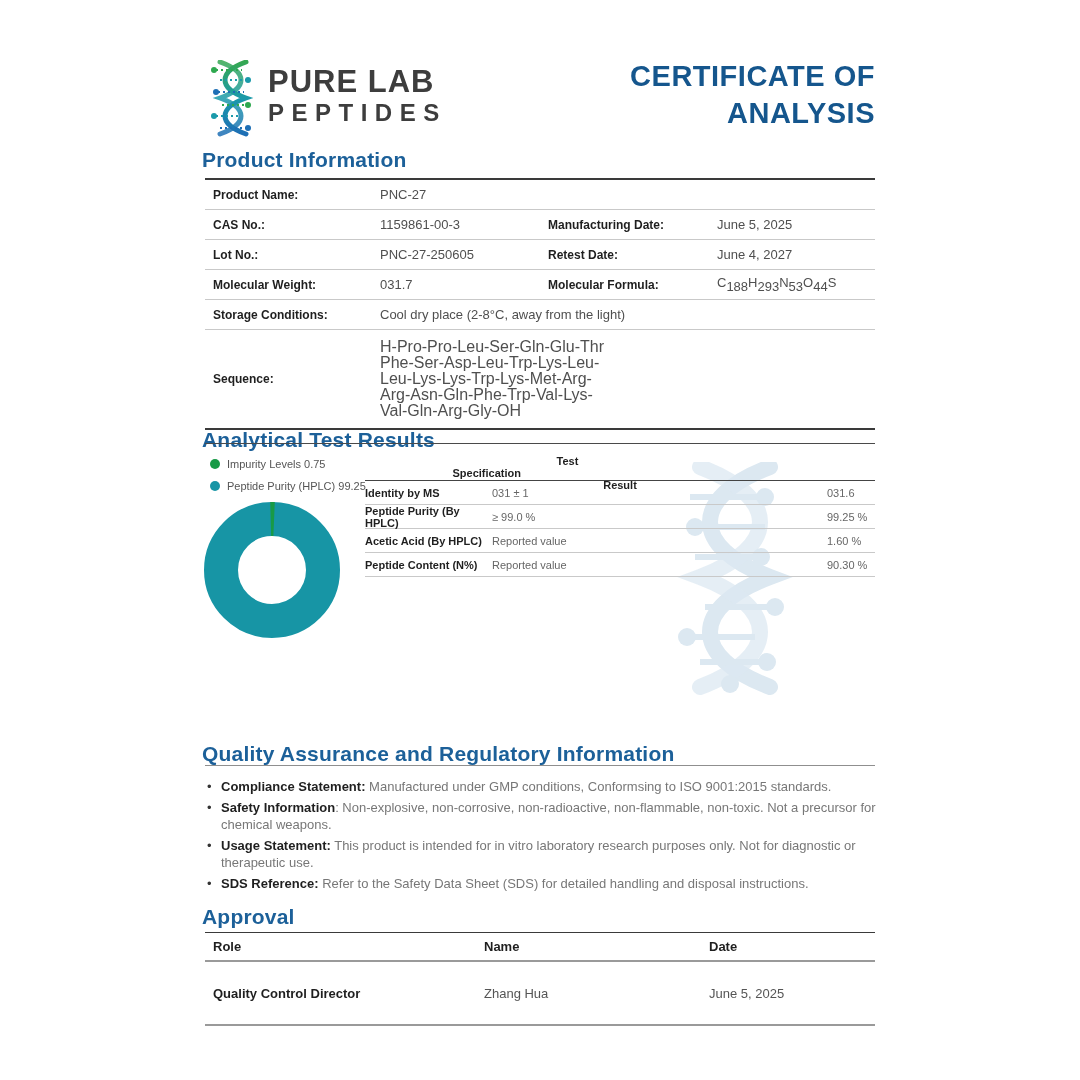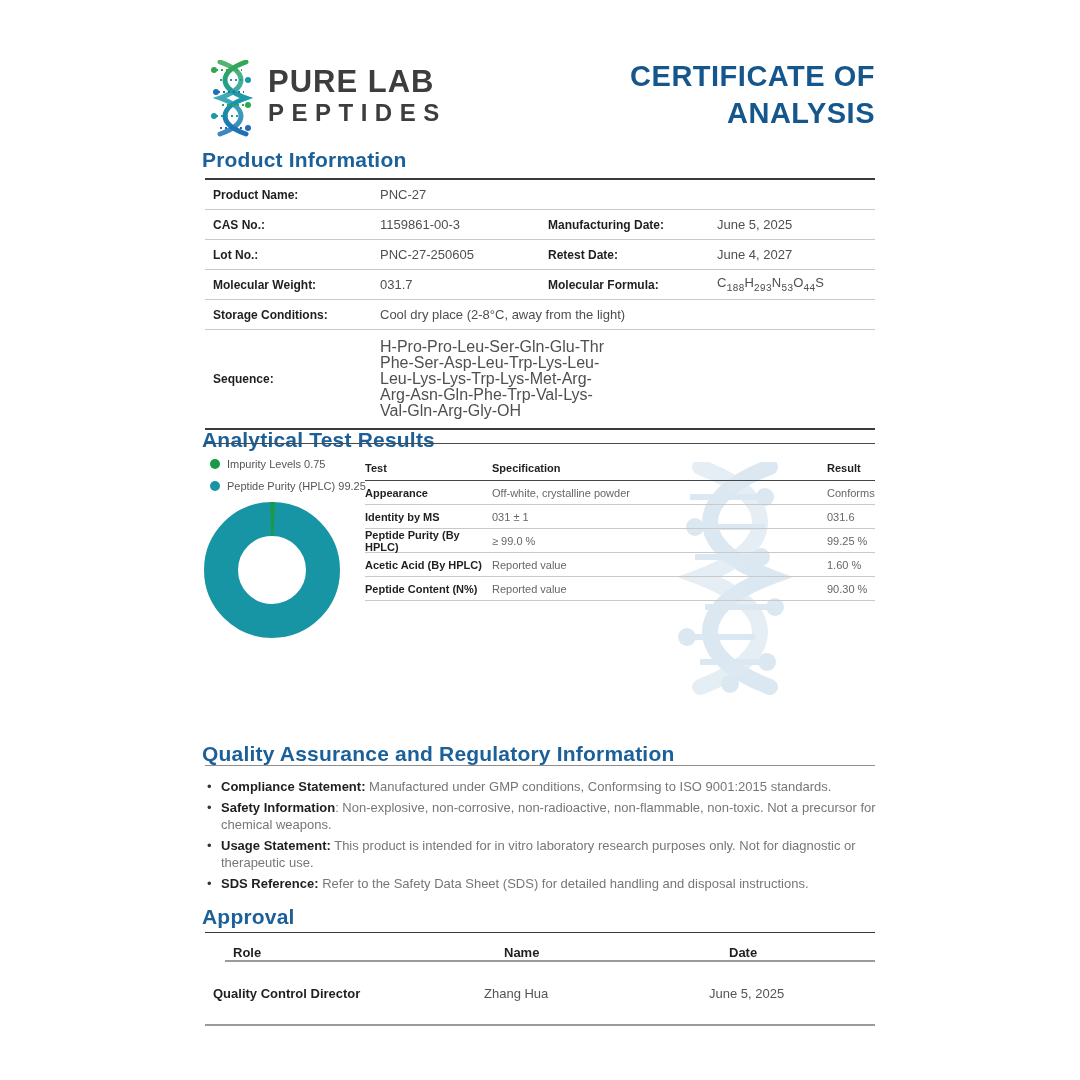--- a/index.html
+++ b/index.html
@@ -23,50 +23,50 @@
           border-top:2px solid #3a3a3a;border-bottom:2px solid #3a3a3a;}
   .prow{display:flex;align-items:center;height:29px;border-bottom:1px solid #c9c9c9;}
   .prow.seq{height:auto;min-height:86px;border-bottom:none;padding:6px 0;}
   .c-l1{width:175px;padding-left:8px;box-sizing:border-box;}
   .c-v1{width:168px;}
   .c-l2{width:169px;}
   .c-v2{flex:1;}
   .c-span{flex:1;}
   .lbl{font-weight:bold;font-size:12px;color:#1f1f1f;}
   .val{font-size:13px;color:#4f4f4f;}
-  .val sub{font-size:10px;font-family:Liberation Mono, monospace;}
+  .val sub{font-size:13px;}
   .seq-lines div{font-size:16px;color:#4f4f4f;line-height:16px;}
 
   
   .legend{position:absolute;left:210px;top:458px;}
   .legend-item{display:flex;align-items:center;margin-bottom:10px;}
   .legend-dot{width:10px;height:10px;border-radius:50%;margin-right:7px;flex:0 0 auto;}
   .legend-label{font-size:11px;color:#555;}
   .donut-wrap{position:absolute;left:202px;top:500px;width:140px;height:140px;}
   .watermark{position:absolute;left:645px;top:462px;z-index:0;}
   .ttable{position:absolute;left:365px;top:455px;width:510px;z-index:1;}
-  .thead{display:flex;align-items:center;height:25px;border-bottom:1.5px solid #444;}
+  .thead{display:flex;align-items:center;height:25px;border-bottom:1.5px solid #444;flex-direction:column;}
   .trow{display:flex;align-items:center;height:23px;border-bottom:1px solid #c9c9c9;}
   .t-test{width:127px;}
   .t-spec{width:335px;}
   .t-res{flex:1;}
   .th{font-size:11px;font-weight:bold;color:#1f1f1f;}
   .td-b{font-size:11px;font-weight:bold;color:#1f1f1f;}
   .td{font-size:11px;color:#666;}
 
   
   .qa-list{position:absolute;left:207px;top:778px;width:672px;}
   .qa-item{display:flex;margin-bottom:4px;}
   .qa-bullet{width:14px;flex:0 0 auto;color:#333;font-size:13px;line-height:17px;}
   .qa-text{font-size:13px;color:#777;line-height:17px;}
   .qa-text b{color:#1f1f1f;}
 
   
   .atable{position:absolute;left:205px;top:932px;width:670px;border-top:1.5px solid #3a3a3a;}
-  .ahead{display:flex;align-items:flex-end;height:27px;border-bottom:2px solid #9a9a9a;margin-left:20px;}
+  .ahead{display:flex;align-items:center;height:27px;border-bottom:2px solid #9a9a9a;}
   .arow{display:flex;align-items:center;height:62px;border-bottom:2px solid #9a9a9a;}
   .a-role{width:232px;padding-left:8px;box-sizing:border-box;}
   .a-name{width:225px;padding-left:47px;}
   .a-date{flex:1;}
   .ah{font-size:13px;font-weight:bold;color:#1f1f1f;}
   .ad{font-size:13px;color:#555;}
   .ad-b{font-size:13px;font-weight:bold;color:#1f1f1f;}
 </style>
 </head>
 <body>
@@ -199,25 +199,20 @@
     </svg>
   </div>
 
   <div class="ttable">
     <div class="thead">
       <div class="t-test th">Test</div>
       <div class="t-spec th">Specification</div>
       <div class="t-res th">Result</div>
     </div>
     <div class="trow">
-      <div class="t-test td-b">Appearance</div>
-      <div class="t-spec td">Off-white, crystalline powder</div>
-      <div class="t-res td">Conforms</div>
-    </div>
-    <div class="trow">
       <div class="t-test td-b">Identity by MS</div>
       <div class="t-spec td">031 ± 1</div>
       <div class="t-res td">031.6</div>
     </div>
     <div class="trow">
       <div class="t-test td-b">Peptide Purity (By HPLC)</div>
       <div class="t-spec td">≥ 99.0 %</div>
       <div class="t-res td">99.25 %</div>
     </div>
     <div class="trow">

